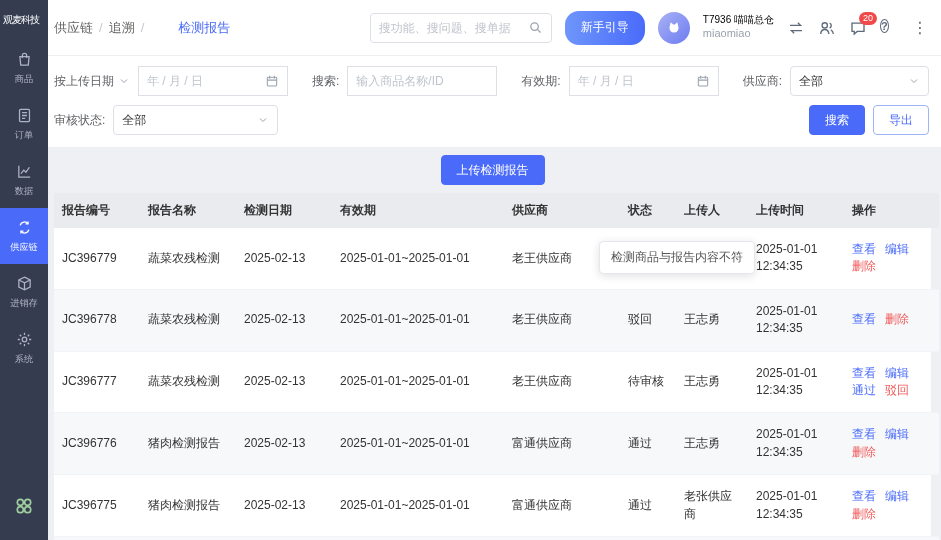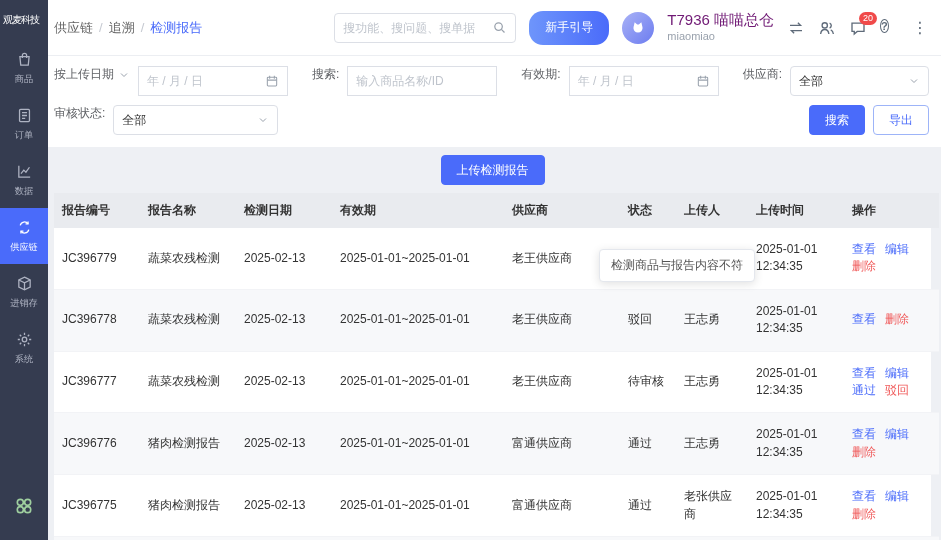--- a/index.html
+++ b/index.html
@@ -23,48 +23,48 @@
   .side-bottom svg { width:22px; height:22px; }
 
   
   .main { flex:1; display:flex; flex-direction:column; min-width:0; }
 
   .topbar { height:56px; background:#fff; border-bottom:1px solid #eceef2; display:flex;
     align-items:center; padding:0 12px 0 6px; gap:12px; flex-shrink:0; }
   .breadcrumb { font-size:13px; color:#666; display:flex; gap:6px; align-items:center; }
   .bc-sep { color:#c5c9d1; }
   .bc-item { cursor:pointer; }
-  .bc-item.current { color:var(--accent,#4a6bfa); }
+  .bc-item.current { color:var(--accent,#4a6bfa);margin-left:28px; }
   .top-right { margin-left:auto; display:flex; align-items:center; gap:13px; }
   .search-box { width:182px; height:30px; border:1px solid #dcdfe6; border-radius:4px;
     display:flex; align-items:center; padding:0 8px; gap:6px; }
   .search-box input { flex:1; border:none; outline:none; font-size:12px; min-width:0; background:transparent; }
   .search-box input::placeholder, .f-input input::placeholder { color:#bfc4cc; }
   .icon-btn { width:18px; height:18px; color:#5f6b7a; cursor:pointer; position:relative; }
   .icon-btn svg { width:18px; height:18px; display:block; }
   .search-box .icon-btn { width:15px; height:15px; color:#9aa2ad; }
   .search-box .icon-btn svg { width:15px; height:15px; }
   .guide-btn { height:34px; padding:0 16px; border:none; border-radius:14px; color:#fff;
     background:linear-gradient(90deg,#6e95fb,var(--accent,#4a6bfa)); font-size:12px; cursor:pointer; }
   .avatar { width:32px; height:32px; border-radius:50%; flex-shrink:0;
     background:linear-gradient(135deg,#a9b2f6,#6c7cf0); display:flex; align-items:center; justify-content:center; }
   .avatar svg { width:20px; height:20px; }
   .user-block { line-height:1.25; cursor:pointer; }
-  .user-name { font-size:15px; color:#701a75; white-space:nowrap; }
+  .user-name { font-size:10px; color:#000000; white-space:nowrap; }
   .user-sub { font-size:11px; color:#9aa2ad; }
   .badge { position:absolute; top:-7px; right:-10px; background:#f04a4a; color:#fff;
     font-size:9px; line-height:13px; padding:0 4px; border-radius:8px; min-width:17px; text-align:center; }
   .help-circle { width:17px; height:17px; border:1.5px solid #5f6b7a; border-radius:50%;
     font-size:11px; line-height:14px; text-align:center; font-weight:bold; }
   .more-dots { font-size:16px; line-height:18px; text-align:center; }
 
   
   .filters { background:#fff; padding:10px 12px 12px 6px; display:flex; flex-direction:column;
     gap:9px; flex-shrink:0; }
-  .f-row { display:flex; align-items:flex-start; gap:8px; }
+  .f-row { display:flex; align-items:center; gap:8px; }
   .f-label { color:#606266; white-space:nowrap; }
   .f-group { display:flex; align-items:center; gap:4px; cursor:pointer; }
   .chev { width:12px; height:12px; color:#9aa2ad; }
   .chev svg { width:12px; height:12px; display:block; }
   .f-input { height:30px; border:1px solid #dcdfe6; border-radius:0; background:#fff;
     display:flex; align-items:center; padding:0 8px; gap:6px; }
   .f-input input { border:none; outline:none; flex:1; font-size:12px; min-width:0; background:transparent; }
   .cal-icon { width:14px; height:14px; color:#9aa2ad; }
   .cal-icon svg { width:14px; height:14px; display:block; }
   .w-date { width:150px; }
@@ -82,21 +82,21 @@
   .content-toolbar { height:46px; display:flex; align-items:center; justify-content:center; flex-shrink:0; }
   .table-wrap { position:relative; background:#fff; }
   table { width:100%; border-collapse:collapse; table-layout:fixed; font-size:12px; }
   thead th { background:#e9ebef; color:#333; font-weight:bold; text-align:left;
     padding:9px 8px; white-space:nowrap; }
   tbody td { padding:13px 8px; border-bottom:1px solid #f2f3f6; color:#333;
     word-wrap:break-word; line-height:1.45; }
   tbody tr:nth-child(even) { background:#f7f8fa; }
   .act { margin-right:9px; color:var(--accent,#4a6bfa); cursor:pointer; text-decoration:none; white-space:nowrap; }
   .act.danger { color:var(--danger,#f05a5a); }
-  .tooltip { position:absolute; left:545px; top:56px; background:#fff; border:1px solid #e4e7ed;
+  .tooltip { position:absolute; left:545px; top:48px; background:#fff; border:1px solid #e4e7ed;
     border-radius:4px; padding:7px 11px; color:#555; box-shadow:0 2px 10px rgba(0,0,0,.12);
     white-space:nowrap; z-index:5; }
 </style>
 </head>
 <body>
 
 <div class="app">
 
   <aside class="sidebar">
     <div class="logo">观麦科技</div>

